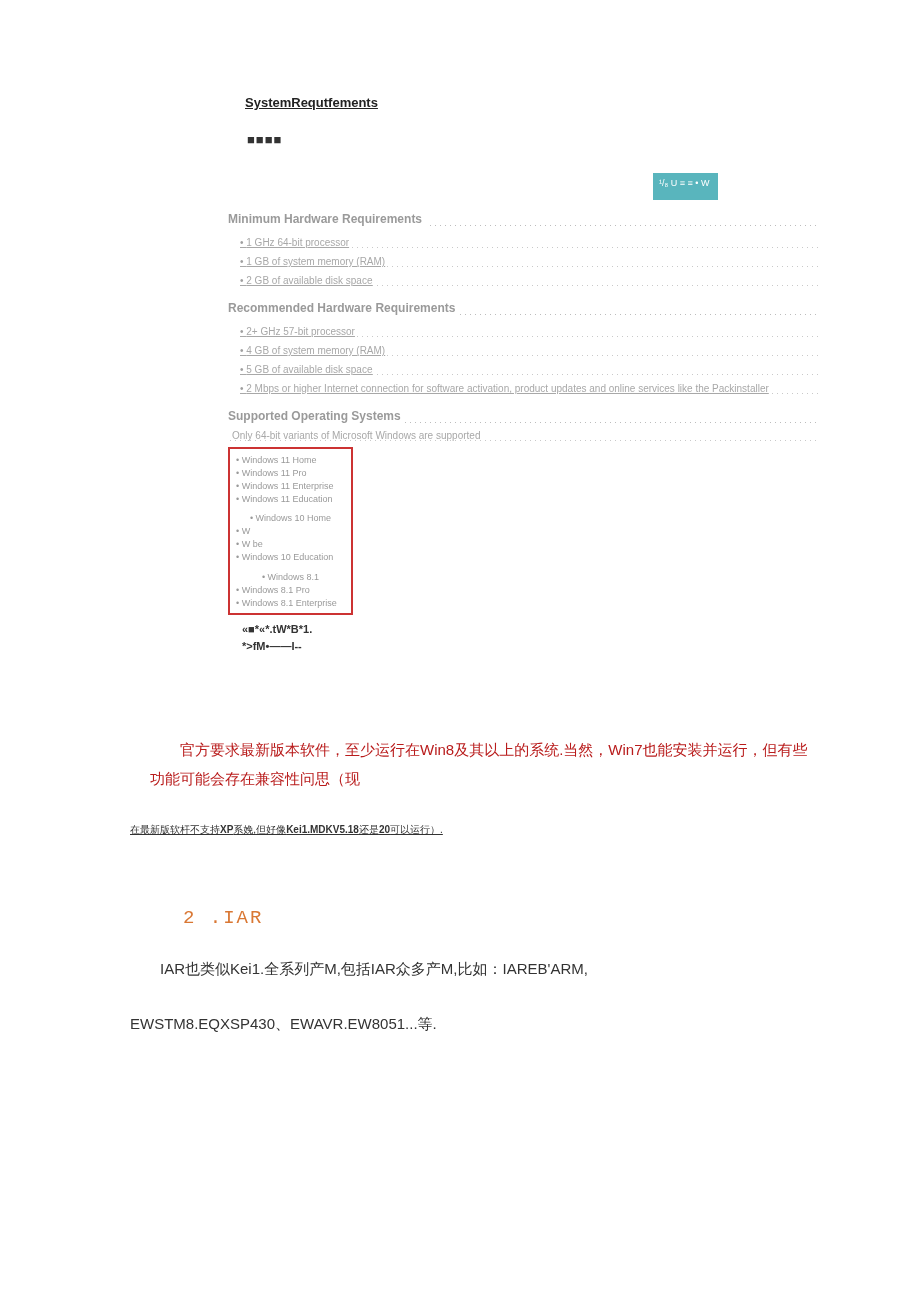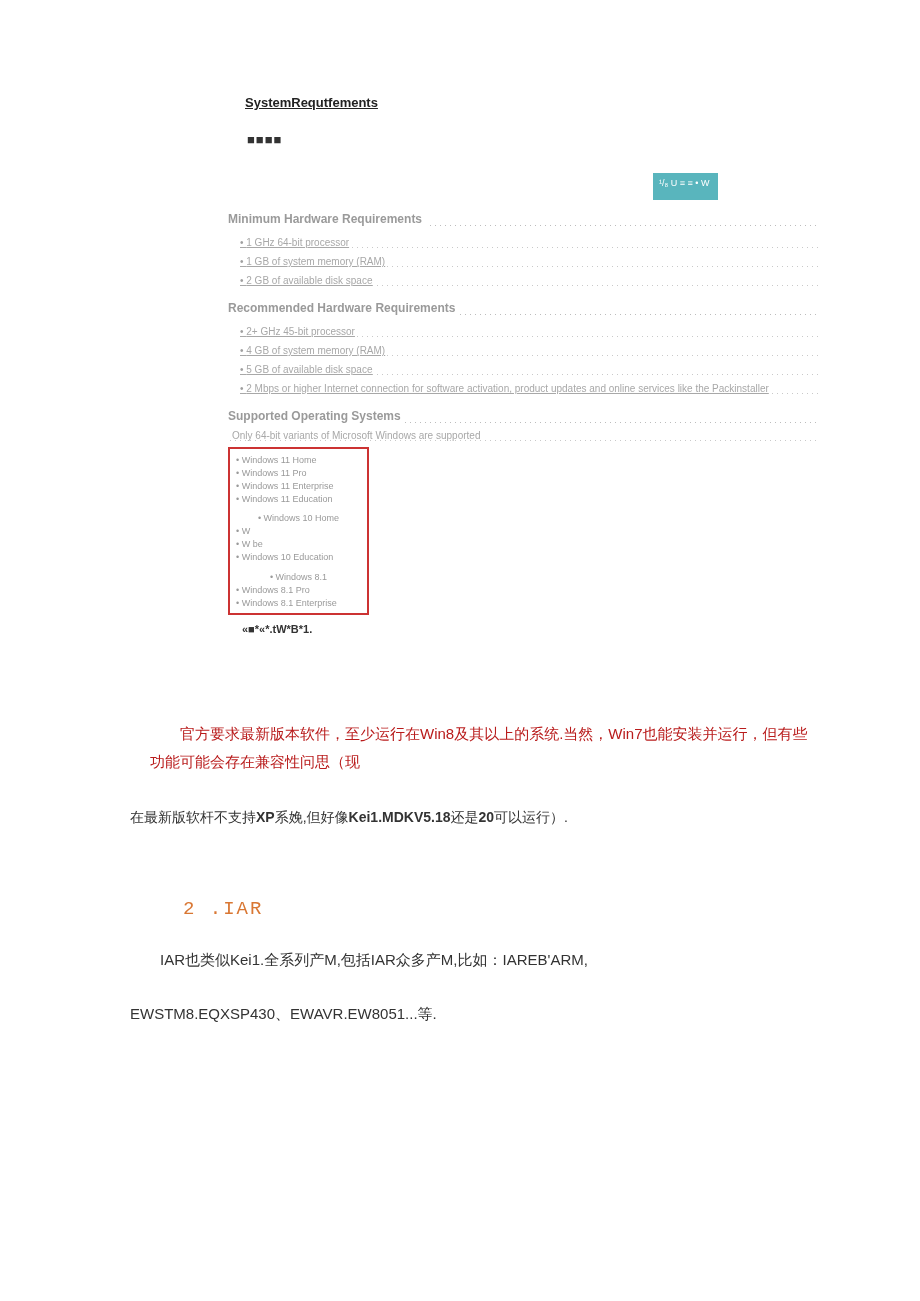--- a/index.html
+++ b/index.html
@@ -69,21 +69,21 @@
       font-size: 10px;
       color: #a8a8a8;
       padding: 4px 0 4px 4px;
       background-image: radial-gradient(circle, #c9c9c9 0.5px, transparent 0.6px);
       background-size: 5px 5px;
       background-repeat: repeat-x;
       background-position: 0 12px;
     }
     .os-box {
       border: 2px solid #c33;
-      width: 141px;
+      width: 125px;
       padding: 4px 6px 4px 6px;
       margin-top: 2px;
     }
     .os-list { list-style: none; }
     .os-list li {
       color: #9a9a9a;
       font-size: 9px;
       padding: 1.5px 0;
     }
     .os-list li::before { content: "• "; color: #9a9a9a; }
@@ -97,24 +97,25 @@
     }
     .body-text {
       font-size: 15px;
       line-height: 1.9;
       margin-top: 82px;
       padding: 0 6px 0 20px;
       color: #b91c1c;
       text-indent: 2em;
     }
     .body-text-2 {
-      font-size: 14px;
+      font-size: 10px;
       line-height: 1.8;
       margin-top: 28px;
       color: #333;
+      text-decoration: underline;
     }
     .section-num {
       margin-top: 68px;
       margin-left: 53px;
       font-family: "Courier New", monospace;
       font-size: 19px;
       color: #d97733;
       letter-spacing: 2px;
     }
     .body-text-3 {
@@ -148,21 +149,21 @@
     <ul class="req-list">
       <li>1 GHz 64-bit processor</li>
       <li>1 GB of system memory (RAM)</li>
       <li>2 GB of available disk space</li>
     </ul>
 
     <div class="section-heading">
       <span>Recommended Hardware Requirements</span>
     </div>
     <ul class="req-list">
-      <li>2+ GHz 45-bit processor</li>
+      <li>2+ GHz 57-bit processor</li>
       <li>4 GB of system memory (RAM)</li>
       <li>5 GB of available disk space</li>
       <li>2 Mbps or higher Internet connection for software activation, product updates and online services like the Packinstaller</li>
     </ul>
 
     <div class="section-heading">
       <span>Supported Operating Systems</span>
     </div>
     <div class="note">Only 64-bit variants of Microsoft Windows are supported</div>
 
@@ -178,20 +179,21 @@
         <li>Windows 10 Education</li>
         <li class="gap">Windows 8.1</li>
         <li>Windows 8.1 Pro</li>
         <li>Windows 8.1 Enterprise</li>
       </ul>
     </div>
   </div>
 
   <div class="garble">
     <div>«■*«*.tW*B*1.</div>
+    <div>*&gt;fM•——I--</div>
   </div>
 
   <div class="body-text">官方要求最新版本软件，至少运行在Win8及其以上的系统.当然，Win7也能安装并运行，但有些功能可能会存在兼容性问思（现</div>
 
   <div class="body-text-2">
     <span>在最新版软杆不支持</span><b>XP</b><span>系娩,但好像</span><b>Kei1.MDKV5.18</b><span>还是</span><b>20</b><span>可以运行）.</span>
   </div>
 
   <div class="section-num">2 .IAR</div>
 

